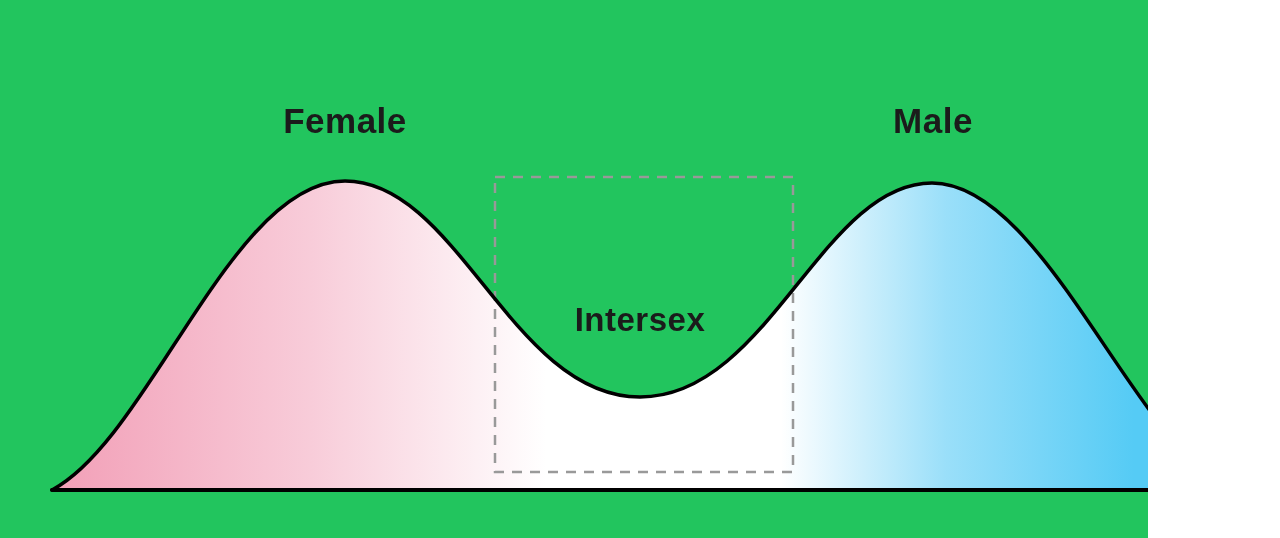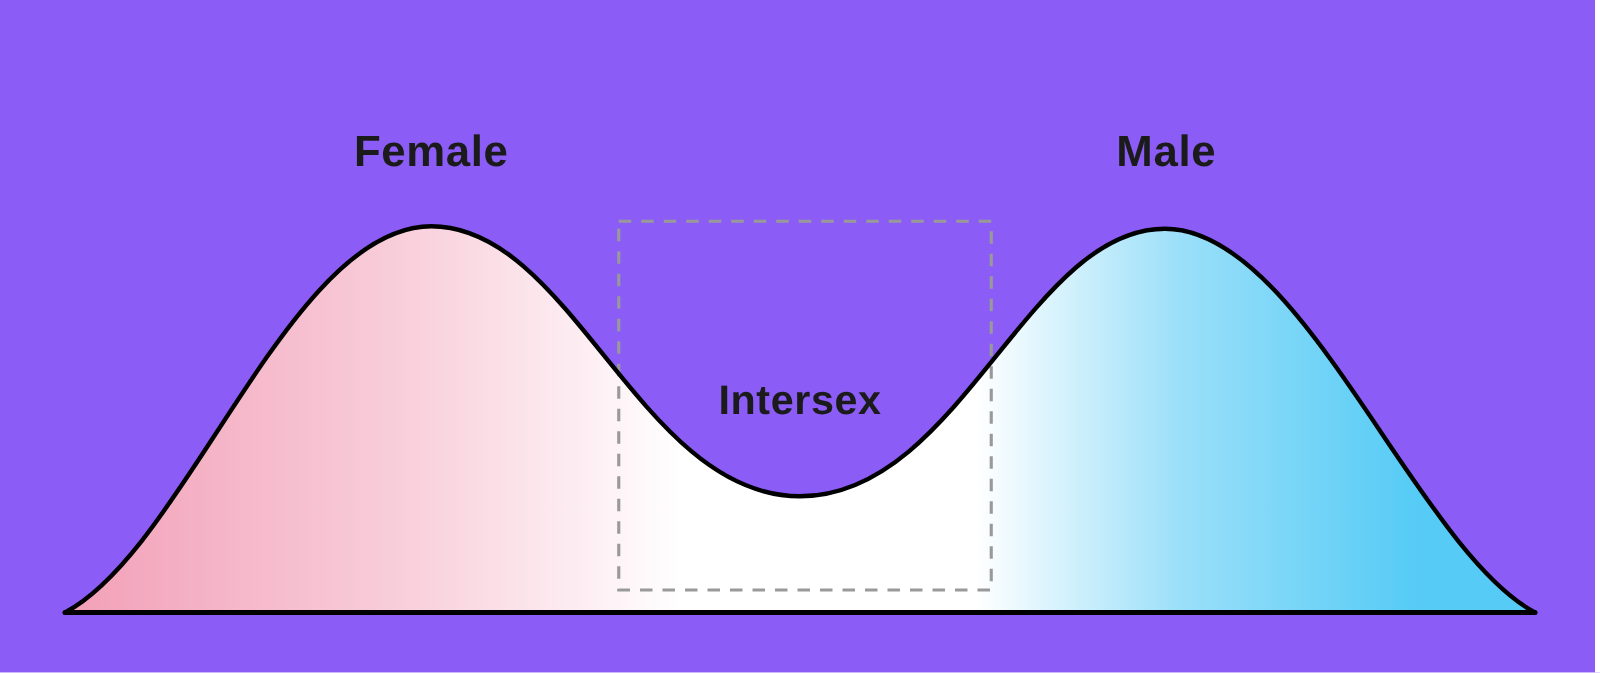--- a/index.html
+++ b/index.html
@@ -2,23 +2,23 @@
 <html><head>
 <meta charset="utf-8">
 <style>
   html, body {
     margin: 0;
     padding: 0;
     background: #ffffff;
   }
   .canvas {
     position: relative;
-    width: 1276px;
+    width: 1148px;
     height: 538px;
-    background: #8b5cf6;
+    background: #22c55e;
     overflow: hidden;
     font-family: "Liberation Sans", sans-serif;
   }
   svg {
     display: block;
   }
   .peak-label {
     font-family: "Liberation Sans", sans-serif;
     font-size: 35px;
     font-weight: 600;

